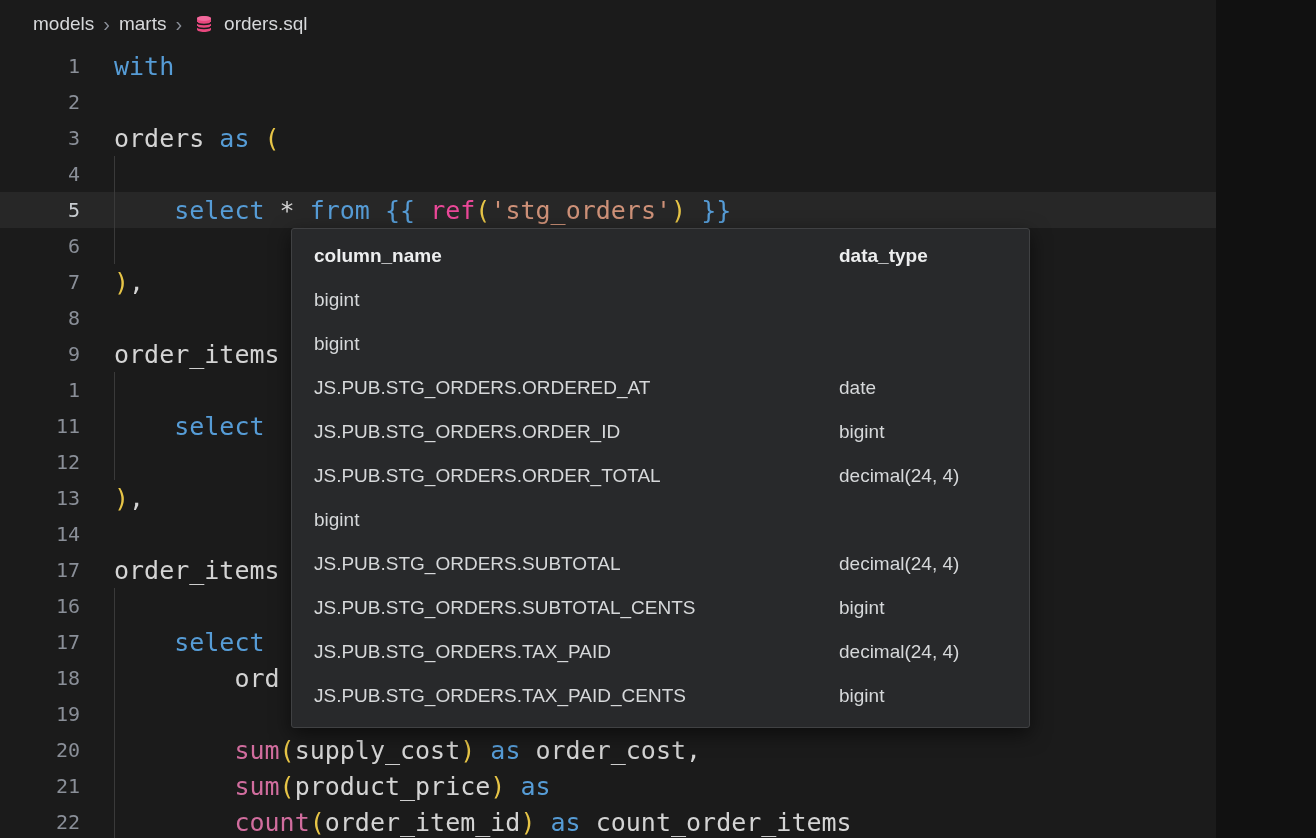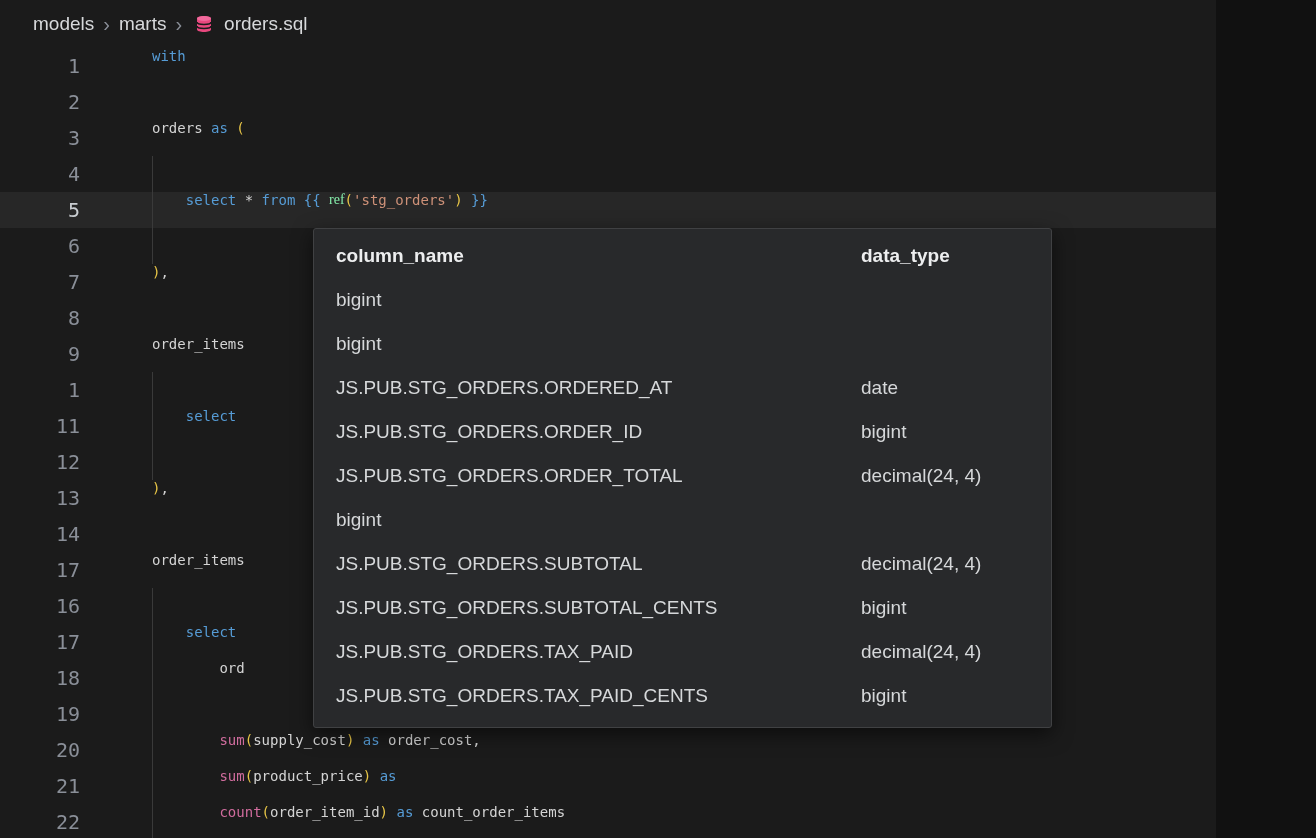--- a/index.html
+++ b/index.html
@@ -31,50 +31,50 @@
   .gutter {
     width: 80px;
     flex: none;
     text-align: right;
     color: #8A8F98;
     font-size: 20px;
     user-select: none;
   }
   .code-line.current .gutter { color: #C9CDD1; }
   .line-content {
-    margin-left: 72px;
+    margin-left: 34px;
     white-space: pre;
-    font-size: 14px;
+    font-size: 25px;
     color: #D4D4D4;
     position: relative;
     height: 100%;
     display: flex;
+    align-items: center;
   }
   .indent-guide { position: absolute; left: 0; top: 0; bottom: 0; width: 1px; background: #3A3A3A; }
   .tok-kw  { color: #569CD6; }
   .tok-str { color: #CE9178; }
   .tok-br  { color: #E7C547; }
   .tok-fn  { color: #D16D9E; }
-  .tok-ref { color: #86efac; font-family: Liberation Serif, serif; }
+  .tok-ref { color: #ec4899; }
   .tok-txt { color: #D4D4D4; }
   .popup {
     position: absolute;
     left: 291px;
     top: 228px;
     width: 739px;
     background: #28292B;
     border: 1px solid #404143;
     border-radius: 3px;
     box-shadow: 0 6px 20px rgba(0,0,0,0.55);
     font-family: "Liberation Sans", sans-serif;
     font-size: 19px;
     color: #D6D8DA;
     padding: 5px 0 9px 0;
     z-index: 10;
-    margin-left: 22px;
   }
   .popup-row { display: flex; height: 44px; align-items: center; padding-left: 22px; }
   .popup-row.header { font-weight: bold; color: #EDEEEF; }
   .col-name { width: 525px; flex: none; overflow: hidden; }
   .col-type { flex: 1; }
 </style>
 </head>
 <body>
 
 <div class="editor">

